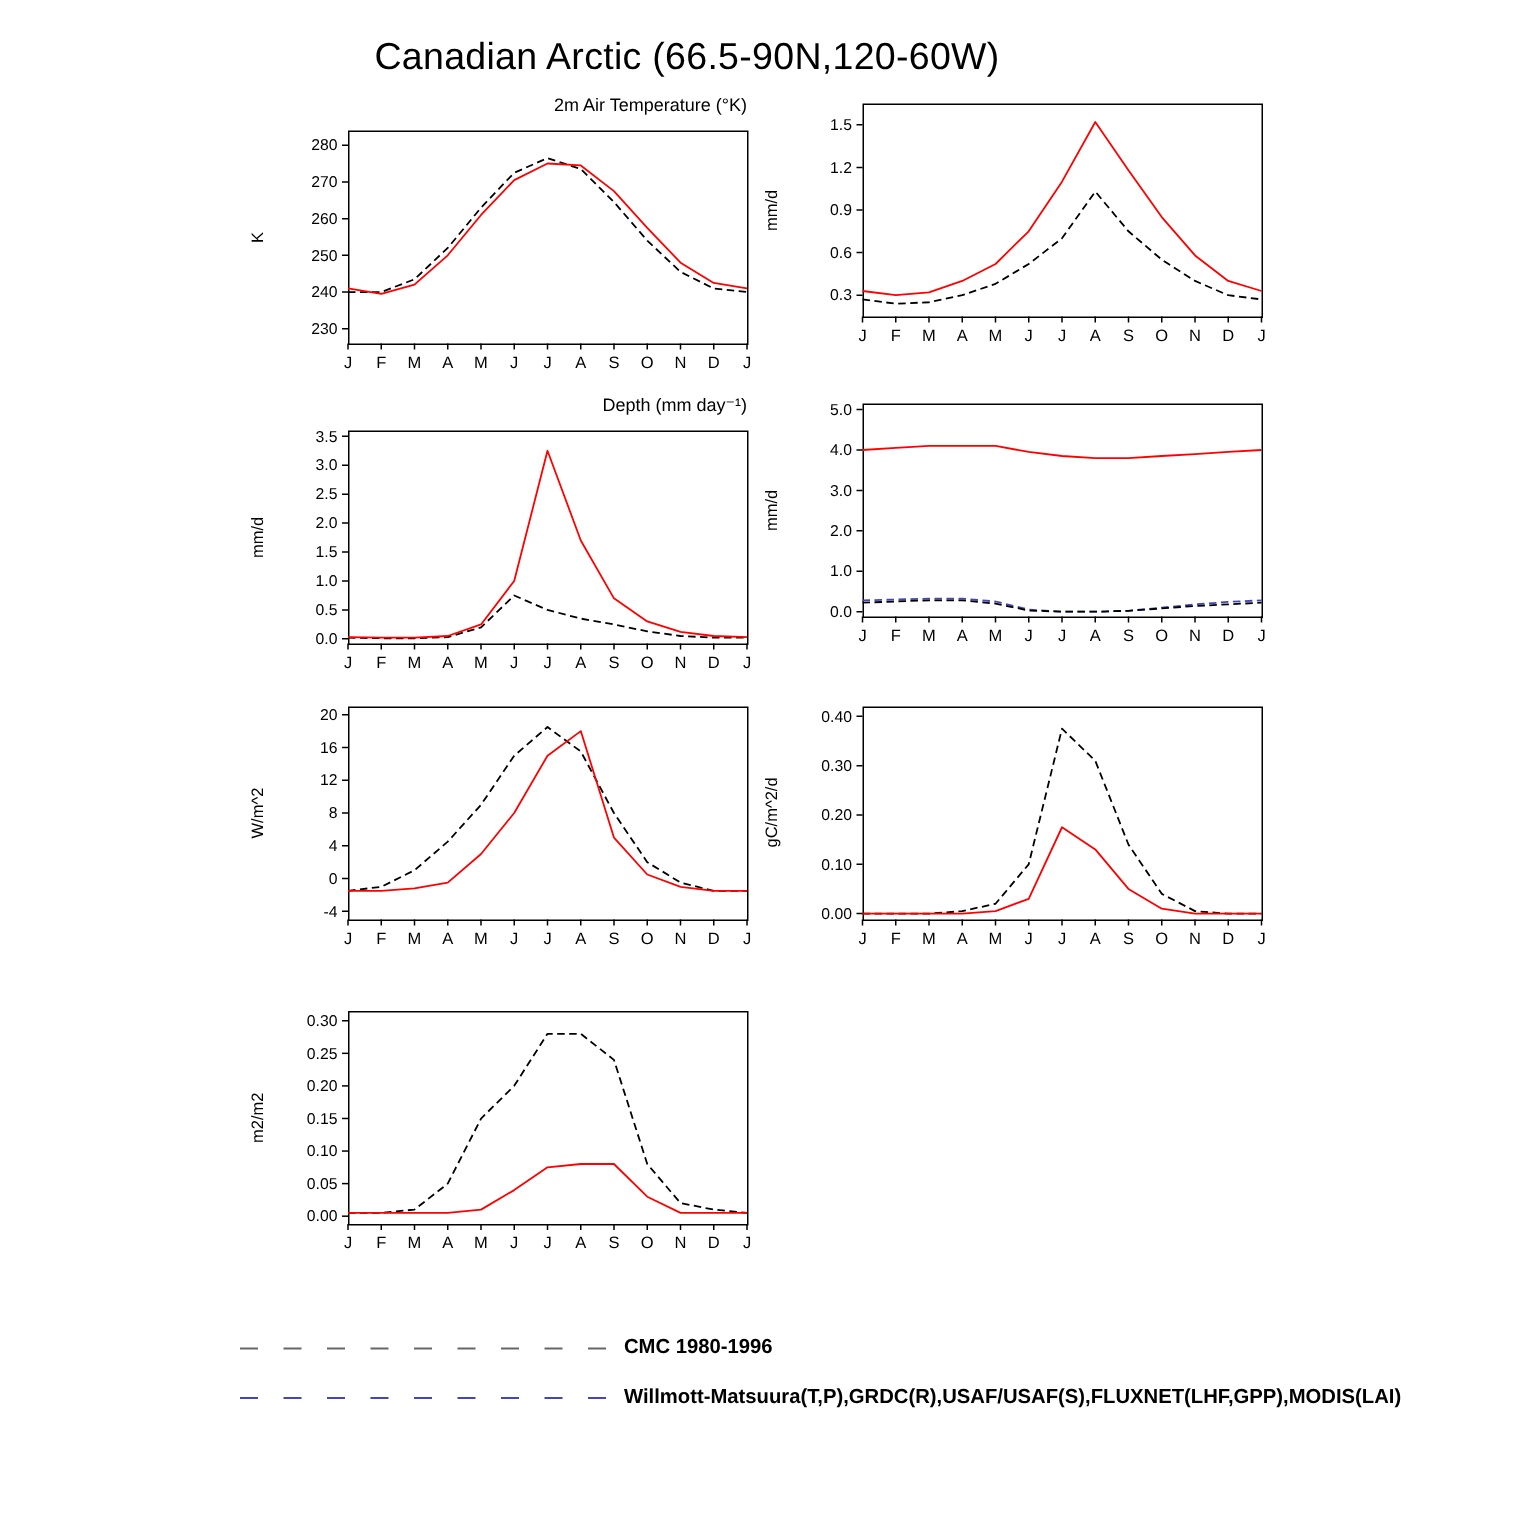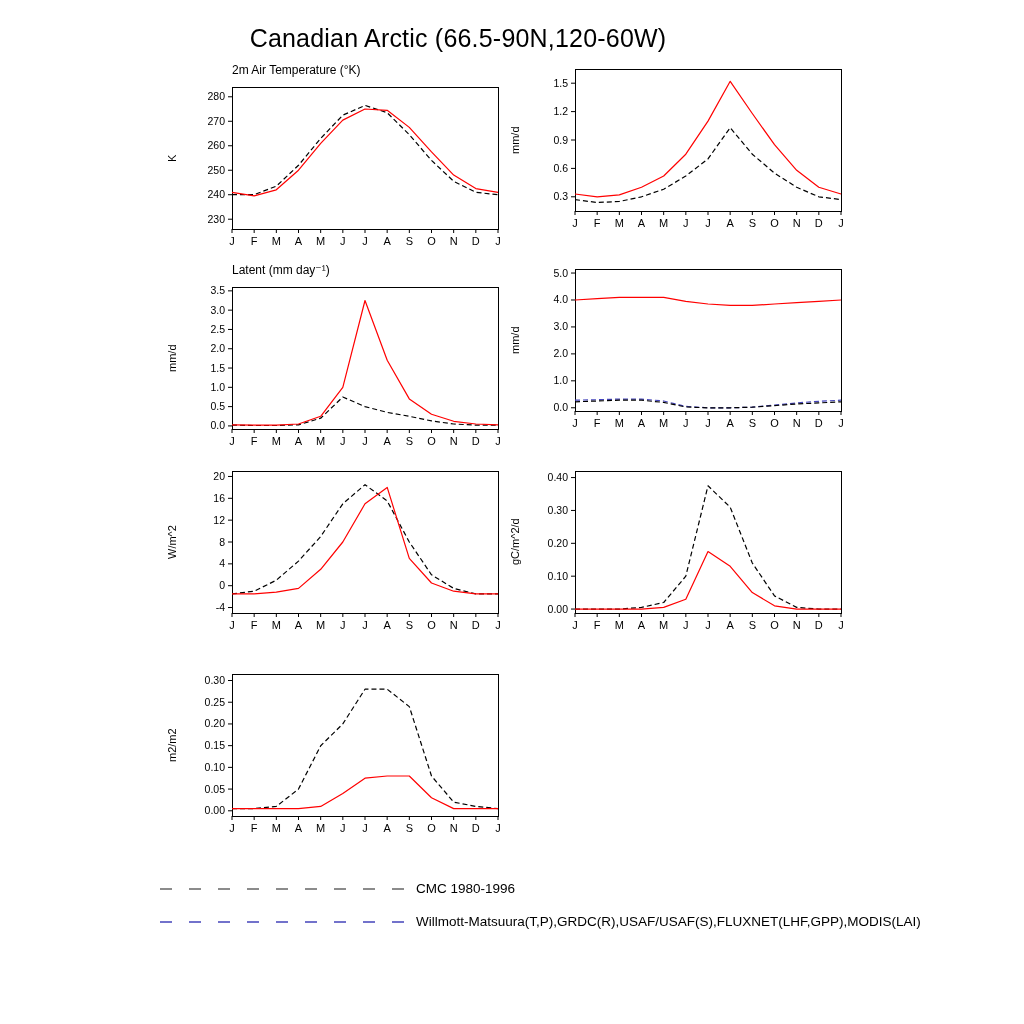--- a/index.html
+++ b/index.html
@@ -9,32 +9,32 @@
     font-family:"Liberation Sans","DejaVu Sans",sans-serif;
     color:#000;
   }
   .page { position:absolute; inset:0; background:#fff; }
   .main-title {
     position:absolute; top:24px; left:0; width:916px;
     text-align:center; font-size:25px; letter-spacing:0.2px;
   }
   .chart-cell { position:absolute; width:348px; height:200px; }
   .chart-title {
-    margin-left:70px; width:266px; text-align:left;
+    margin-left:70px; width:266px; text-align:right;
     font-size:12px; height:18px; white-space:nowrap;
   }
   .chart-body { display:flex; align-items:flex-start; }
   .ylabel {
     width:20px; height:154px; display:flex; align-items:center; justify-content:center;
     writing-mode:vertical-rl; transform:rotate(180deg); font-size:11px;
   }
   svg.plot { display:block; }
   svg text { font-family:"Liberation Sans","DejaVu Sans",sans-serif; }
   .legend { position:absolute; left:158px; top:872px; }
-  .legend-row { display:flex; align-items:center; height:33px; }
+  .legend-row { display:flex; align-items:flex-end; height:33px;font-weight:bold; }
   .legend-label { font-size:13.5px; margin-left:10px; white-space:nowrap; }
 </style>
 </head>
 <body>
 
 <div class="page">
 
   <div class="main-title">Canadian Arctic (66.5-90N,120-60W)</div>
 
   <div class="chart-cell" style="left:162px;top:63px">
@@ -128,21 +128,21 @@
           <text x="43" y="52.09999999999999" text-anchor="end" font-size="10.5" fill="#000">1.2</text>
           <line x1="46" y1="20.199999999999996" x2="50" y2="20.199999999999996" stroke="#000" stroke-width="1"></line>
           <text x="43" y="23.699999999999996" text-anchor="end" font-size="10.5" fill="#000">1.5</text>
           <polyline points="50.0,136.6 72.2,139.5 94.3,138.5 116.5,133.8 138.7,126.2 160.8,113.0 183.0,95.9 205.2,64.7 227.3,91.2 249.5,110.1 271.7,124.3 293.8,133.8 316.0,136.6" fill="none" stroke="#000000" stroke-width="1.2" stroke-linejoin="round" stroke-dasharray="5,3"></polyline>
           <polyline points="50.0,131.0 72.2,133.8 94.3,131.9 116.5,124.3 138.7,113.0 160.8,91.2 183.0,58.1 205.2,18.3 227.3,50.5 249.5,81.7 271.7,107.3 293.8,124.3 316.0,131.0" fill="none" stroke="#ff0000" stroke-width="1.2" stroke-linejoin="round"></polyline>
         </svg>
     </div>
   </div>
 
   <div class="chart-cell" style="left:162px;top:263px">
-    <div class="chart-title">Latent (mm day⁻¹)</div>
+    <div class="chart-title">Depth (mm day⁻¹)</div>
     <div class="chart-body">
       <div class="ylabel">mm/d</div>
       <svg class="plot" width="322" height="172">
           <rect x="50.5" y="6.5" width="266" height="142" fill="none" stroke="#000" stroke-width="1"></rect>
           <line x1="50" y1="148" x2="50" y2="152" stroke="#000" stroke-width="1"></line>
           <text x="50" y="164" text-anchor="middle" font-size="11" fill="#000">J</text>
           <line x1="72.16666666666667" y1="148" x2="72.16666666666667" y2="152" stroke="#000" stroke-width="1"></line>
           <text x="72.16666666666667" y="164" text-anchor="middle" font-size="11" fill="#000">F</text>
           <line x1="94.33333333333334" y1="148" x2="94.33333333333334" y2="152" stroke="#000" stroke-width="1"></line>
           <text x="94.33333333333334" y="164" text-anchor="middle" font-size="11" fill="#000">M</text>

